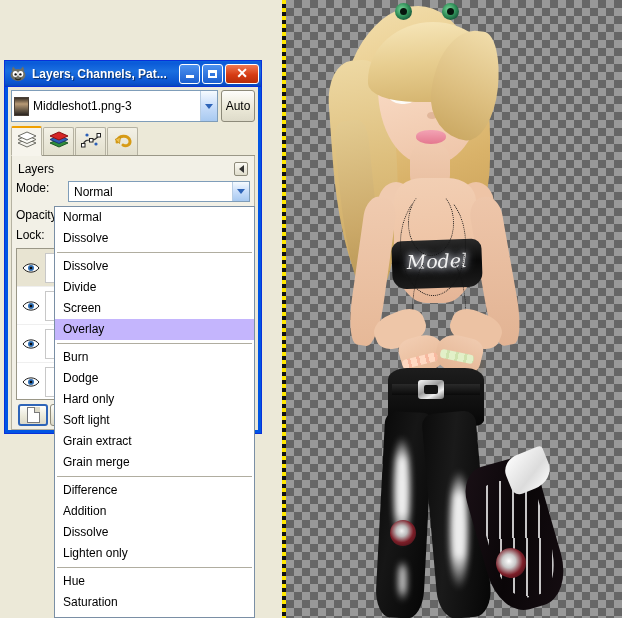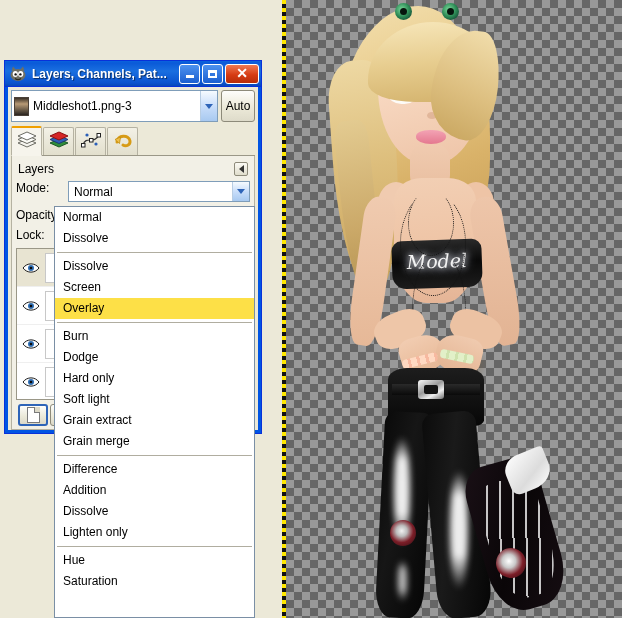--- a/index.html
+++ b/index.html
@@ -388,21 +388,21 @@
     z-index: 300;
     overflow: hidden;
     height: 412px;
   }
   .mi {
     height: 21px; line-height: 21px;
     padding-left: 8px;
     font-size: 12px; color: #000;
     white-space: nowrap;
   }
-  .mi.sel { background: #fde047; }
+  .mi.sel { background: #c4b5fd; }
   .mi-sep { height: 1px; background: #b0ada0; margin: 3px 2px; }
 </style>
 </head>
 <body>
 
 <div id="root">
 
   <div class="canvas-area">
     <div class="checker"></div>
 
@@ -640,20 +640,21 @@
         </div>
       </div>
     </div>
   </div>
 
   <div class="mode-popup">
     <div class="mi">Normal</div>
     <div class="mi">Dissolve</div>
     <div class="mi-sep"></div>
     <div class="mi">Dissolve</div>
+    <div class="mi">Divide</div>
     <div class="mi">Screen</div>
     <div class="mi sel">Overlay</div>
     <div class="mi-sep"></div>
     <div class="mi">Burn</div>
     <div class="mi">Dodge</div>
     <div class="mi">Hard only</div>
     <div class="mi">Soft light</div>
     <div class="mi">Grain extract</div>
     <div class="mi">Grain merge</div>
     <div class="mi-sep"></div>

